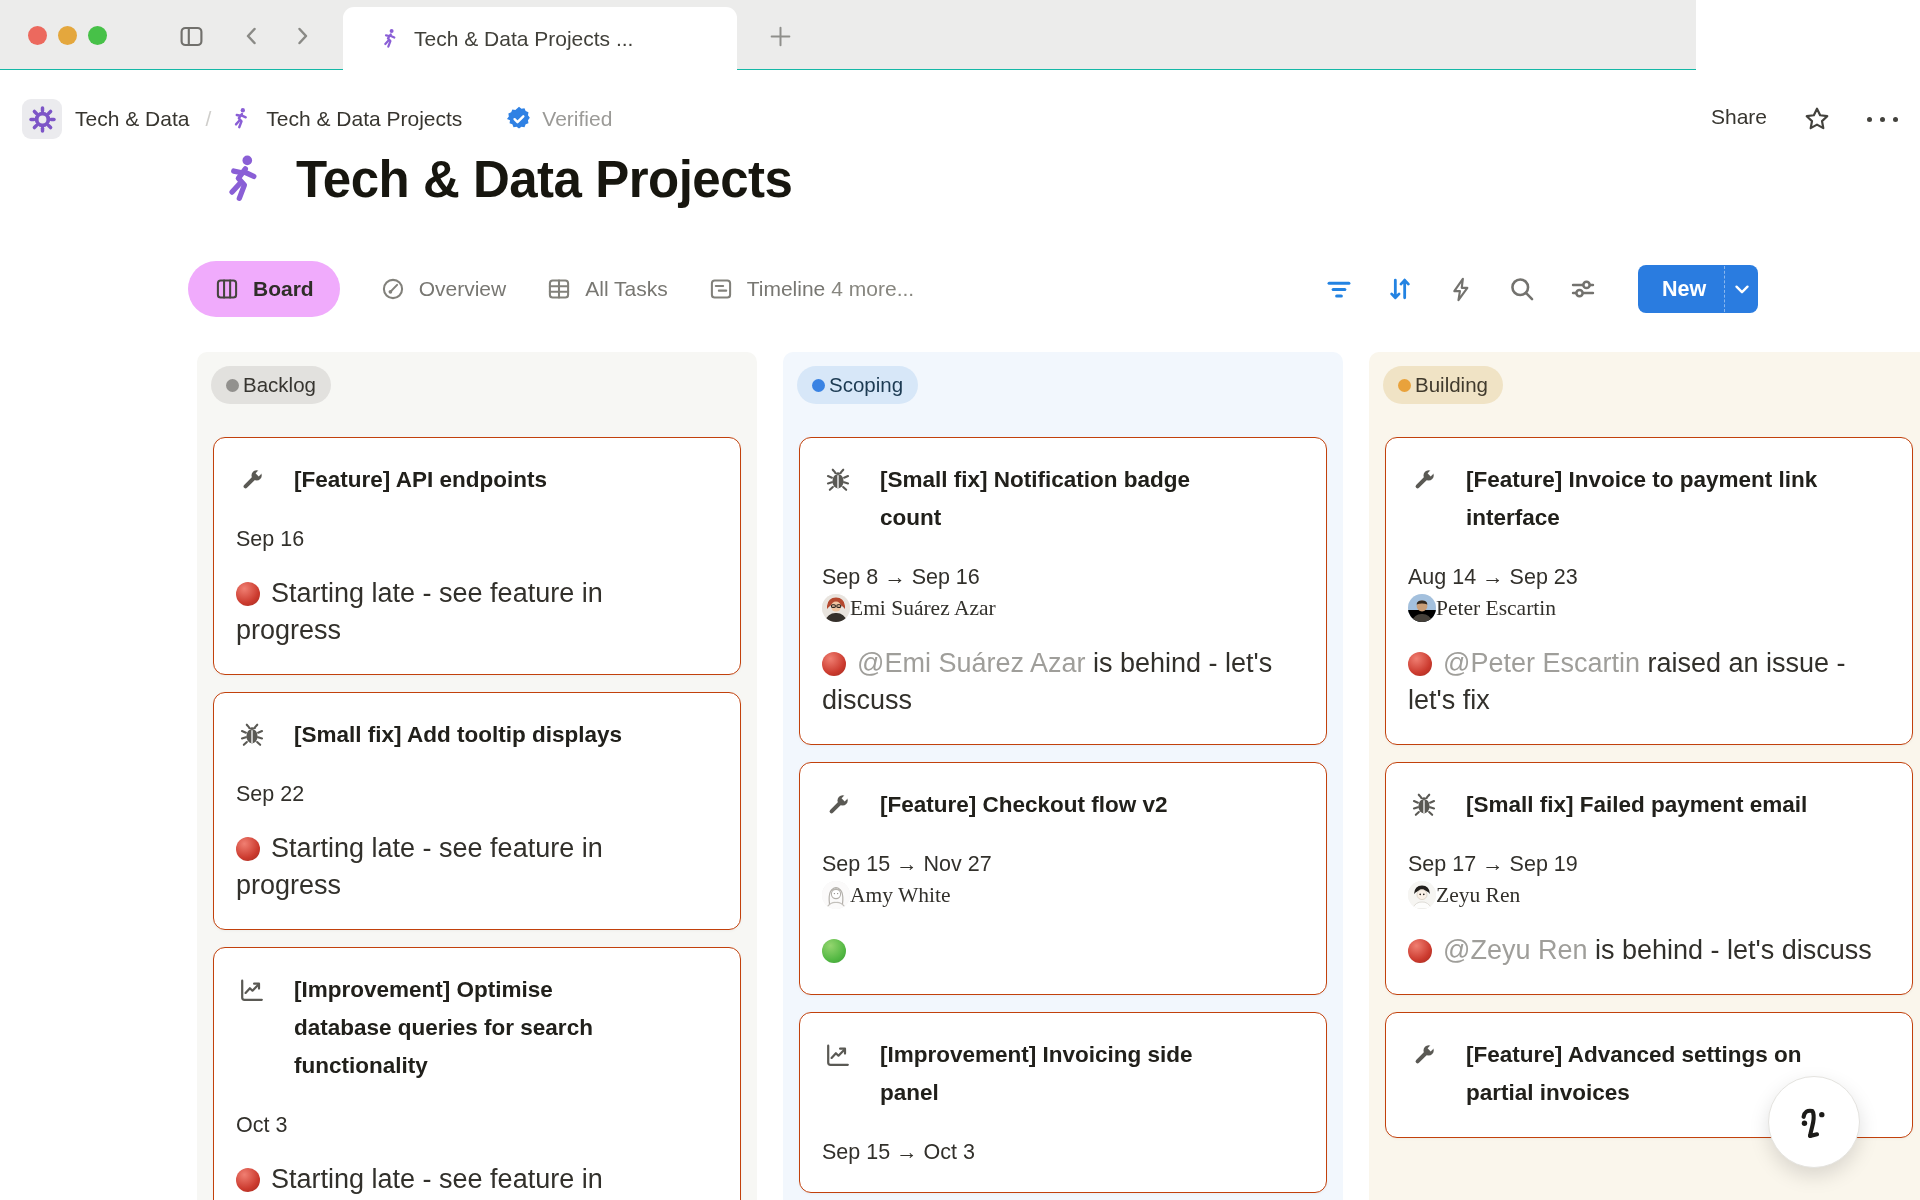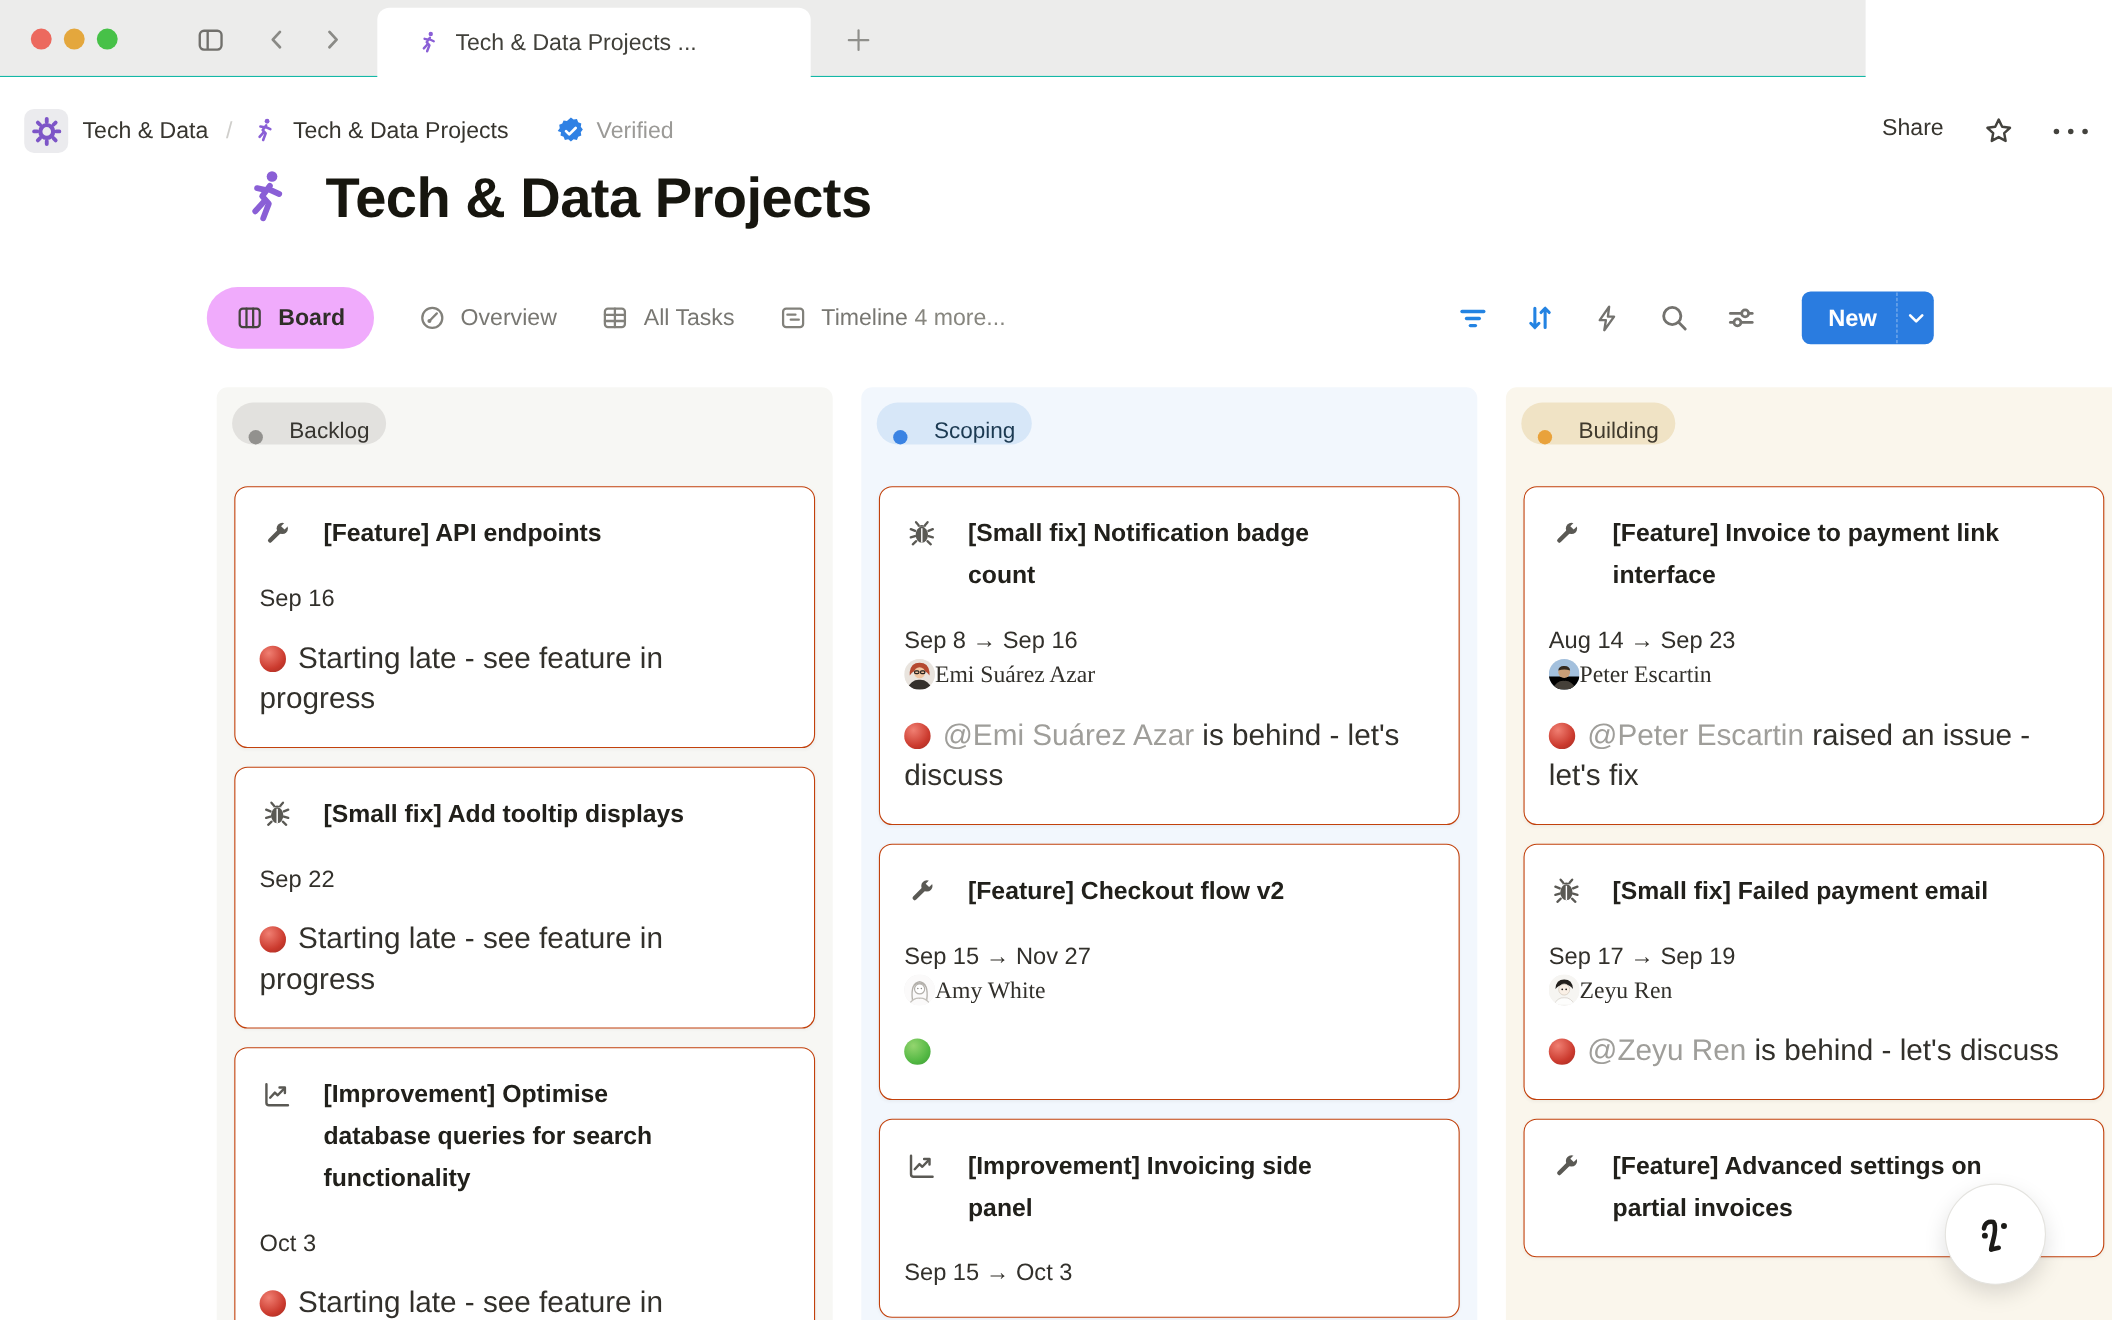--- a/index.html
+++ b/index.html
@@ -56,21 +56,21 @@
   .new-label { font-size:21.5px; font-weight:600; padding:0 18px 0 24px; }
   .new-div { width:0; height:46px; border-left:1px dashed rgba(255,255,255,.45); }
   .new-caret { flex:1; display:flex; align-items:center; justify-content:center; }
 
   
   .board { position:absolute; top:352px; left:197px; display:flex; gap:26px; }
   .col { width:560px; border-radius:10px; padding:12px 0 24px; height:868px; }
   .col-gray  { background:#f7f7f4; }
   .col-blue  { background:#f2f7fd; }
   .col-yellow{ background:#faf6ec; }
-  .chip { display:inline-flex; align-items:flex-end; gap:24px; height:38px; border-radius:19px;
+  .chip { display:inline-flex; align-items:center; gap:4px; height:38px; border-radius:19px;
     padding:0 15px; margin:2px 0 0 14px; font-size:20.5px; font-weight:500; }
   .chip i { width:13px; height:13px; border-radius:50%; }
   .col-gray  .chip { background:#e2e1de; color:#373530; } .col-gray  .chip i { background:#92918e; }
   .col-blue  .chip { background:#d7e7f8; color:#1c3a52; } .col-blue  .chip i { background:#3a83e3; }
   .col-yellow.col .chip { background:#f0e3c5; color:#403a2d; } .col-yellow .chip i { background:#e9a23b; }
   .cards { margin-top:33px; }
   .card { background:#fff; border:1px solid #c2410c; border-radius:12px;
     box-shadow:0 1px 3px rgba(15,15,15,.04); margin:0 16px 17px; padding:23px 22px 25px; }
   .card-title { position:relative; padding-left:58px; max-width:410px; font-size:22.5px;
     font-weight:600; line-height:38px; color:#21201b; }

